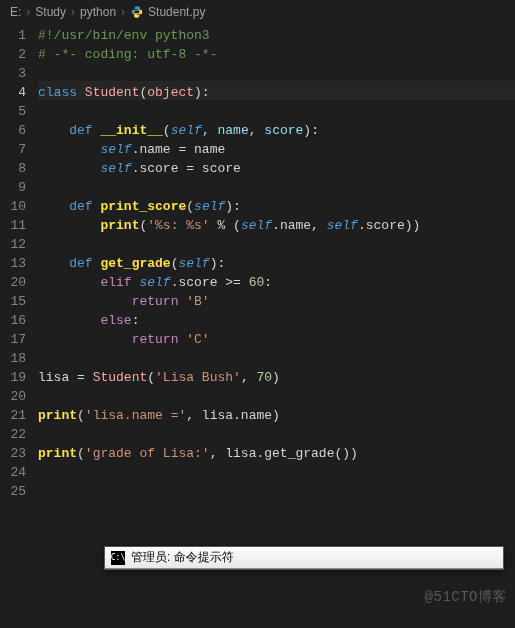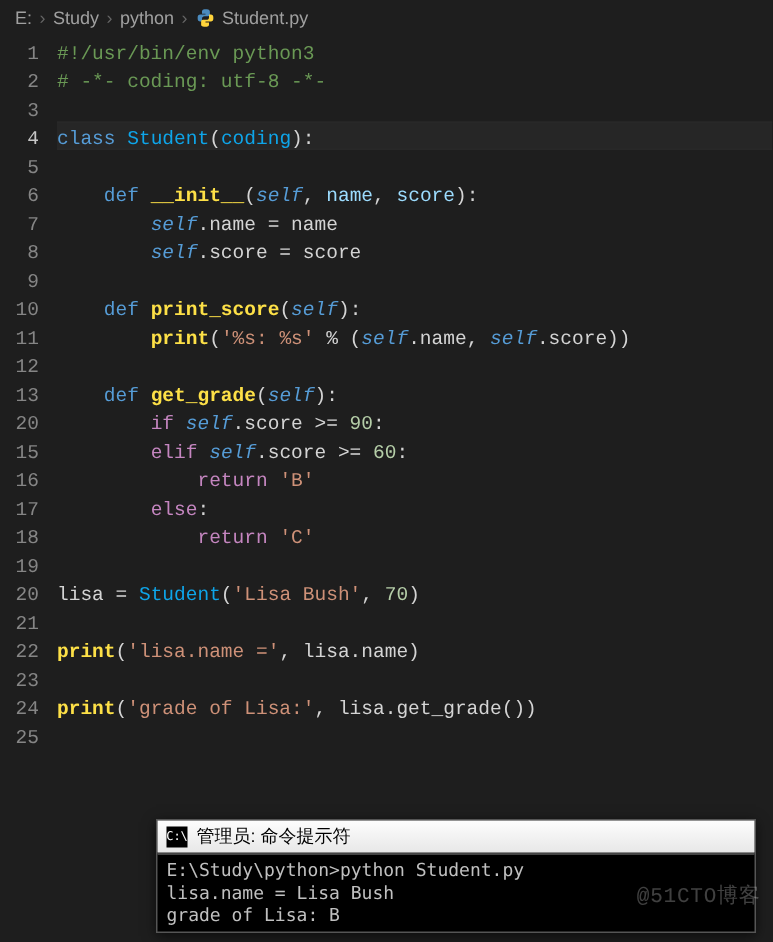--- a/index.html
+++ b/index.html
@@ -10,21 +10,21 @@
 .editor { display:flex; background:#1e1e1e; }
 .gutter { width:38px; text-align:right; padding-right:12px; color:#858585; user-select:none; line-height:19px; padding-top:2px;}
 .gutter .ln { height:19px; }
 .gutter .cur { color:#c6c6c6; }
 .code { flex:1; line-height:19px; padding-top:2px; position:relative; }
 .code .line { height:19px; white-space:pre; position:relative; }
 .hl { position:absolute; left:0; right:0; height:19px; background:rgba(255,255,255,0.04); border:1px solid #282828; border-left:none; border-right:none; }
 .c-comment { color:#6a9955; }
 .c-kw { color:#569cd6; }
 .c-kw2 { color:#c586c0; }
-.c-cls { color:#0ea5e9; }
+.c-cls { color:#fca5a5; }
 .c-fn { color:#fde047;font-weight:bold; }
 .c-var { color:#9cdcfe;margin-top:20px; }
 .c-str { color:#ce9178; }
 .c-num { color:#b5cea8; }
 .c-pl { color:#d4d4d4; }
 .c-self { color:#569cd6; font-style:italic;}
 .terminal { position:absolute; left:104px; top:546px; width:400px; background:#000; border:1px solid #555; box-shadow:0 2px 8px rgba(0,0,0,0.6); }
 .term-title { background:#fff; background:linear-gradient(#fdfdfd,#e8e8e8); height:22px; display:flex; align-items:center; padding:0 6px; border-bottom:1px solid #888; font-family:"Microsoft YaHei",SimSun,sans-serif; font-size:12px; color:#000; }
 .term-title .ticon { width:14px; height:14px; background:#000; margin-right:6px; display:flex; align-items:center; justify-content:center; color:#fff; font-size:8px; font-family:monospace;}
 .term-body { padding:3px 6px; color:#c0c0c0; font-family:"NSimSun",Consolas,monospace; font-size:12px; line-height:15px; white-space:pre; border-top:1px solid #444;}
@@ -75,47 +75,43 @@
       <div class="ln">22</div>
       <div class="ln">23</div>
       <div class="ln">24</div>
       <div class="ln">25</div>
   </div>
   <div class="code">
     <div class="hl" style="top:57px;"></div>
     <div class="line"><span class="c-comment">#!/usr/bin/env python3</span></div>
     <div class="line"><span class="c-comment"># -*- coding: utf-8 -*-</span></div>
     <div class="line"></div>
-    <div class="line"><span class="c-kw">class</span><span class="c-pl"> </span><span class="c-cls">Student</span><span class="c-pl">(</span><span class="c-cls">coding</span><span class="c-pl">):</span></div>
+    <div class="line"><span class="c-kw">class</span><span class="c-pl"> </span><span class="c-cls">Student</span><span class="c-pl">(</span><span class="c-cls">object</span><span class="c-pl">):</span></div>
     <div class="line"></div>
     <div class="line"><span class="c-pl">    </span><span class="c-kw">def</span><span class="c-pl"> </span><span class="c-fn">__init__</span><span class="c-pl">(</span><span class="c-self">self</span><span class="c-pl">, </span><span class="c-var">name</span><span class="c-pl">, </span><span class="c-var">score</span><span class="c-pl">):</span></div>
     <div class="line"><span class="c-pl">        </span><span class="c-self">self</span><span class="c-pl">.name = name</span></div>
     <div class="line"><span class="c-pl">        </span><span class="c-self">self</span><span class="c-pl">.score = score</span></div>
     <div class="line"></div>
     <div class="line"><span class="c-pl">    </span><span class="c-kw">def</span><span class="c-pl"> </span><span class="c-fn">print_score</span><span class="c-pl">(</span><span class="c-self">self</span><span class="c-pl">):</span></div>
     <div class="line"><span class="c-pl">        </span><span class="c-fn">print</span><span class="c-pl">(</span><span class="c-str">'%s: %s'</span><span class="c-pl"> % (</span><span class="c-self">self</span><span class="c-pl">.name, </span><span class="c-self">self</span><span class="c-pl">.score))</span></div>
     <div class="line"></div>
     <div class="line"><span class="c-pl">    </span><span class="c-kw">def</span><span class="c-pl"> </span><span class="c-fn">get_grade</span><span class="c-pl">(</span><span class="c-self">self</span><span class="c-pl">):</span></div>
-    <div class="line"><span class="c-pl">        </span><span class="c-kw2">if</span><span class="c-pl"> </span><span class="c-self">self</span><span class="c-pl">.score &gt;= </span><span class="c-num">90</span><span class="c-pl">:</span></div>
     <div class="line"><span class="c-pl">        </span><span class="c-kw2">elif</span><span class="c-pl"> </span><span class="c-self">self</span><span class="c-pl">.score &gt;= </span><span class="c-num">60</span><span class="c-pl">:</span></div>
     <div class="line"><span class="c-pl">            </span><span class="c-kw2">return</span><span class="c-pl"> </span><span class="c-str">'B'</span></div>
     <div class="line"><span class="c-pl">        </span><span class="c-kw2">else</span><span class="c-pl">:</span></div>
     <div class="line"><span class="c-pl">            </span><span class="c-kw2">return</span><span class="c-pl"> </span><span class="c-str">'C'</span></div>
     <div class="line"></div>
     <div class="line"><span class="c-pl">lisa</span><span class="c-pl"> = </span><span class="c-cls">Student</span><span class="c-pl">(</span><span class="c-str">'Lisa Bush'</span><span class="c-pl">, </span><span class="c-num">70</span><span class="c-pl">)</span></div>
     <div class="line"></div>
     <div class="line"><span class="c-fn">print</span><span class="c-pl">(</span><span class="c-str">'lisa.name ='</span><span class="c-pl">, lisa.name)</span></div>
     <div class="line"></div>
     <div class="line"><span class="c-fn">print</span><span class="c-pl">(</span><span class="c-str">'grade of Lisa:'</span><span class="c-pl">, lisa.get_grade())</span></div>
   </div>
 </div>
 
 <div class="terminal">
   <div class="term-title">
     <span class="ticon">C:\</span>
     <span>管理员: 命令提示符</span>
   </div>
-  <div class="term-body"><span>E:\Study\python&gt;python Student.py</span>
-<span>lisa.name = Lisa Bush</span>
-<span>grade of Lisa: B</span></div>
 </div>
 
 <div class="watermark">@51CTO博客</div>
 
 </body></html>

